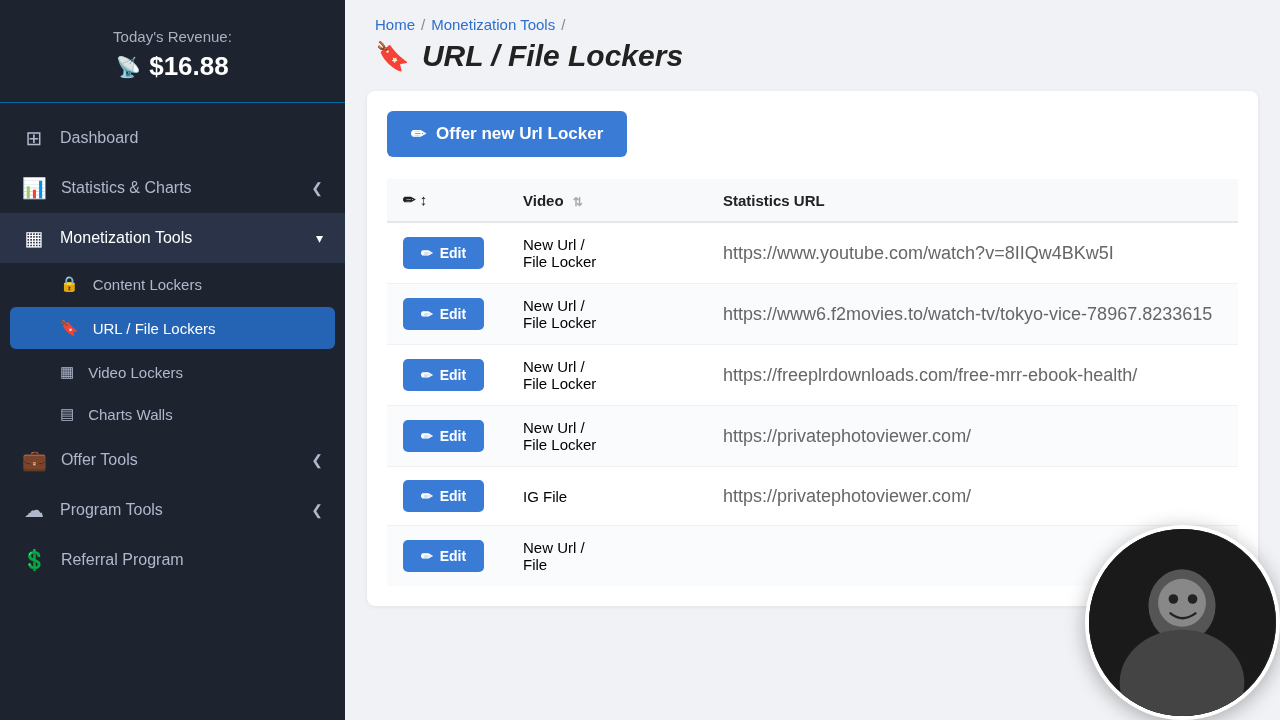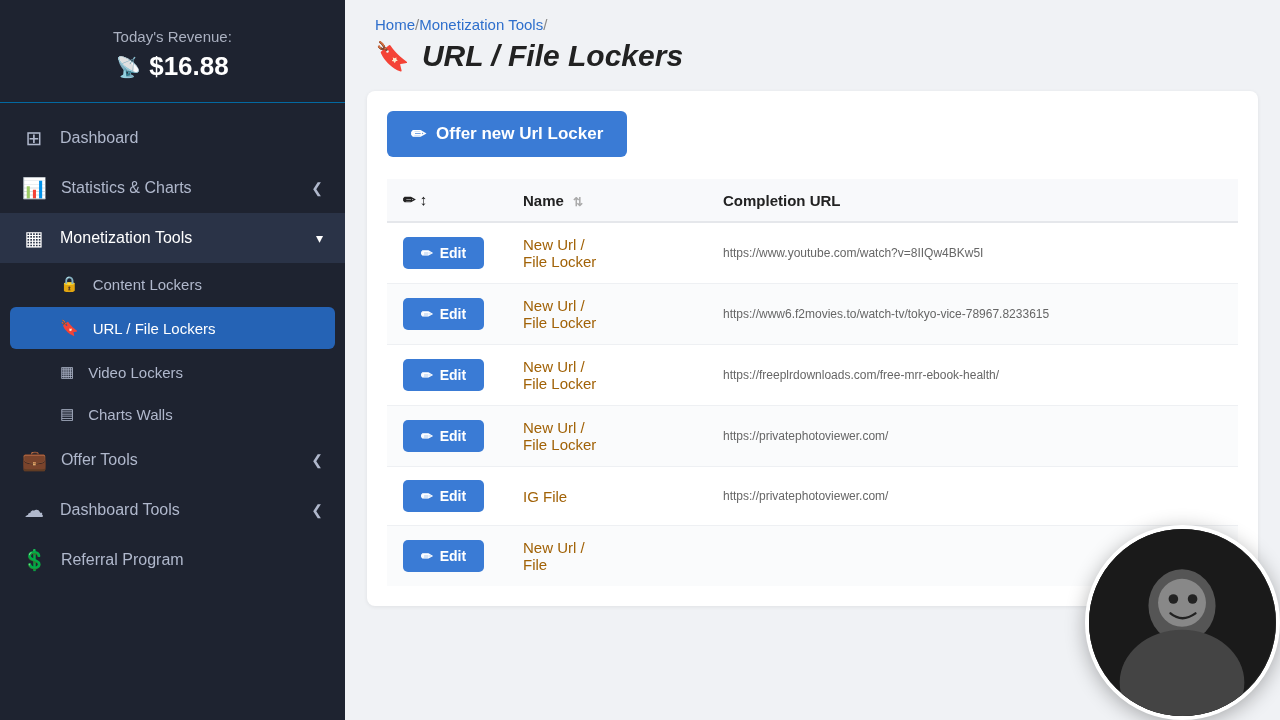--- a/index.html
+++ b/index.html
@@ -88,21 +88,21 @@
       overflow-y: auto;
       padding: 0;
     }
 
     .breadcrumb {
       padding: 16px 30px 0;
       font-size: 15px;
       color: #555;
       display: flex;
       align-items: center;
-      gap: 0;
+      gap: 6px;
     }
     .breadcrumb a { color: #2e6fcc; text-decoration: none; }
     .breadcrumb .sep { color: #888; }
 
     .page-title-row {
       display: flex;
       align-items: center;
       padding: 6px 30px 18px;
       gap: 12px;
     }
@@ -166,22 +166,22 @@
       border-radius: 5px;
       padding: 8px 18px;
       font-size: 14px;
       font-weight: 600;
       cursor: pointer;
       display: flex;
       align-items: center;
       gap: 7px;
     }
 
-    .url-text { color: #666; font-size: 12px; }
-    .name-text { font-weight: 500; color: #a16207; }
+    .url-text { color: #666; font-size: 18px; }
+    .name-text { font-weight: 500; color: #000000; }
 
     
     .webcam-overlay {
       position: fixed;
       bottom: 0;
       right: 0;
       width: 195px;
       height: 195px;
       border-radius: 50%;
       overflow: hidden;
@@ -255,21 +255,21 @@
     </div>
 
     <div class="nav-item">
       <span class="nav-icon">💼</span>
       <span>Offer Tools</span>
       <span class="chevron">❮</span>
     </div>
 
     <div class="nav-item">
       <span class="nav-icon">☁</span>
-      <span>Dashboard Tools</span>
+      <span>Program Tools</span>
       <span class="chevron">❮</span>
     </div>
 
     <div class="nav-item">
       <span class="nav-icon">💲</span>
       <span>Referral Program</span>
     </div>
 
   </div>
 </div>
@@ -295,25 +295,25 @@
     </button>
 
     <div class="table-wrap">
       <table>
         <thead>
           <tr>
             <th class="th-action">
               <span>✏ ↕</span>
             </th>
             <th class="th-name">
-              <span>Name</span>
+              <span>Video</span>
               <span class="sort-icon">⇅</span>
             </th>
             <th class="th-url">
-              <span>Completion URL</span>
+              <span>Statistics URL</span>
             </th>
           </tr>
         </thead>
         <tbody id="table-body">
         <tr style="background: rgb(255, 255, 255);">
               <td>
                 <button class="edit-btn">
                   <span>✏</span>
                   <span>Edit</span>
                 </button>

